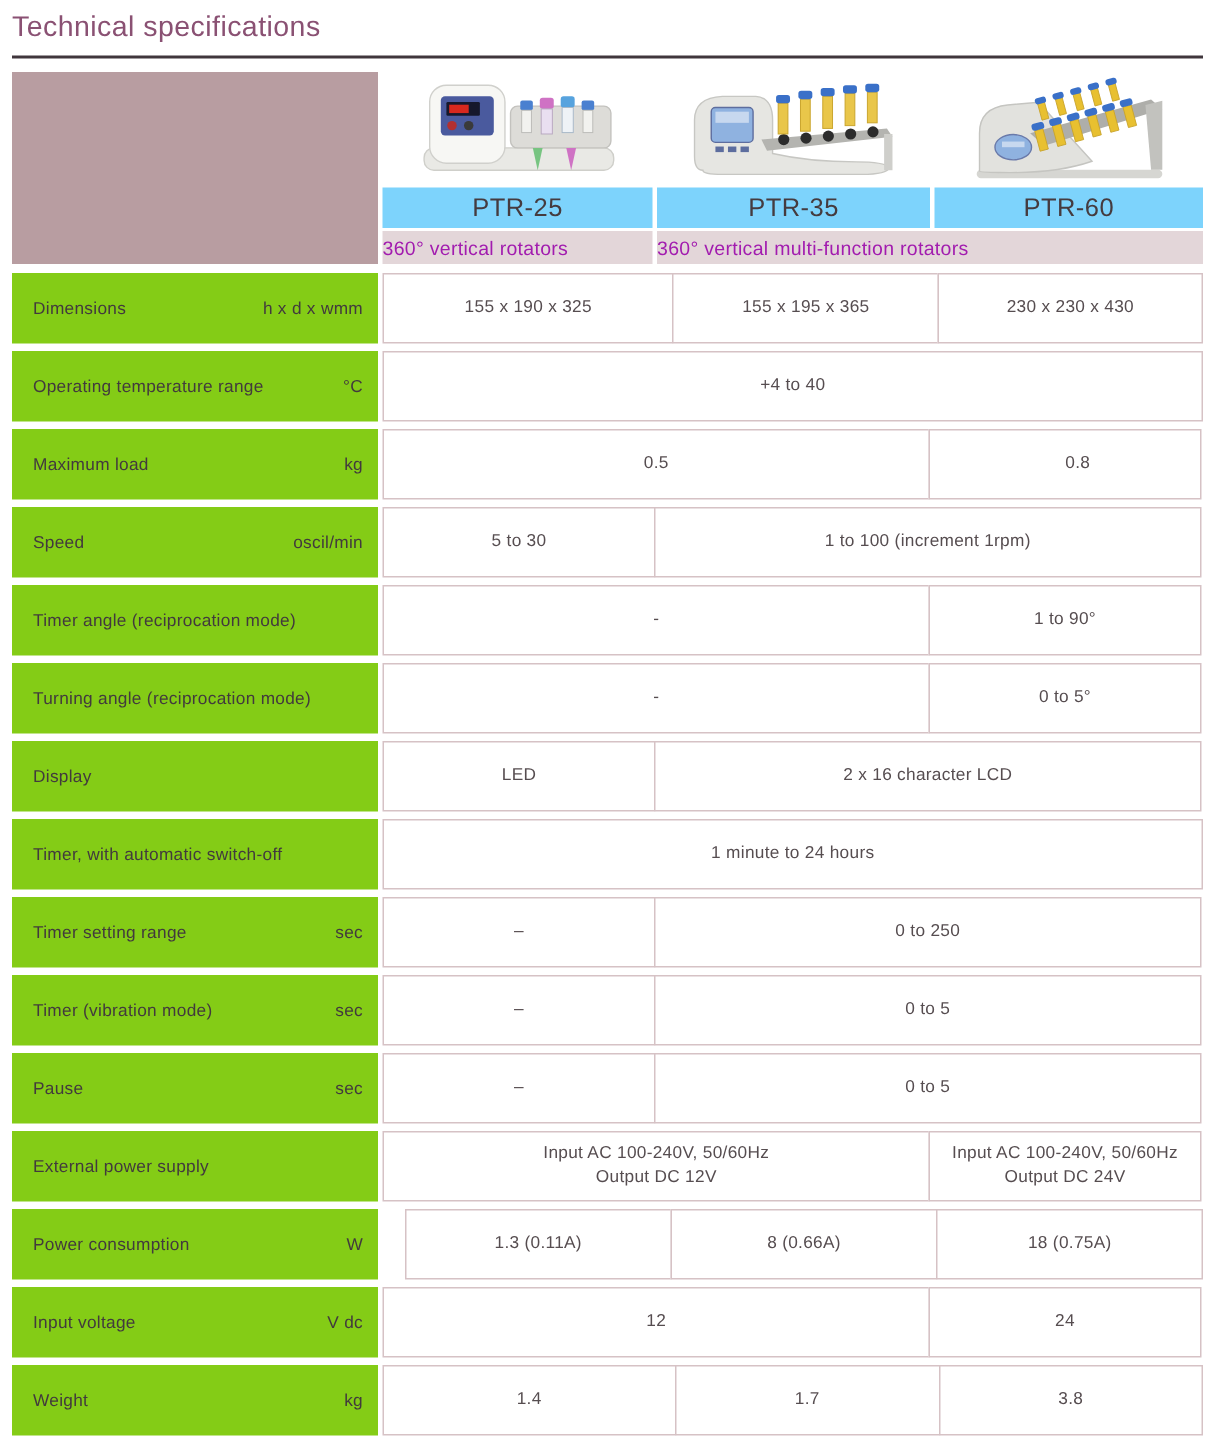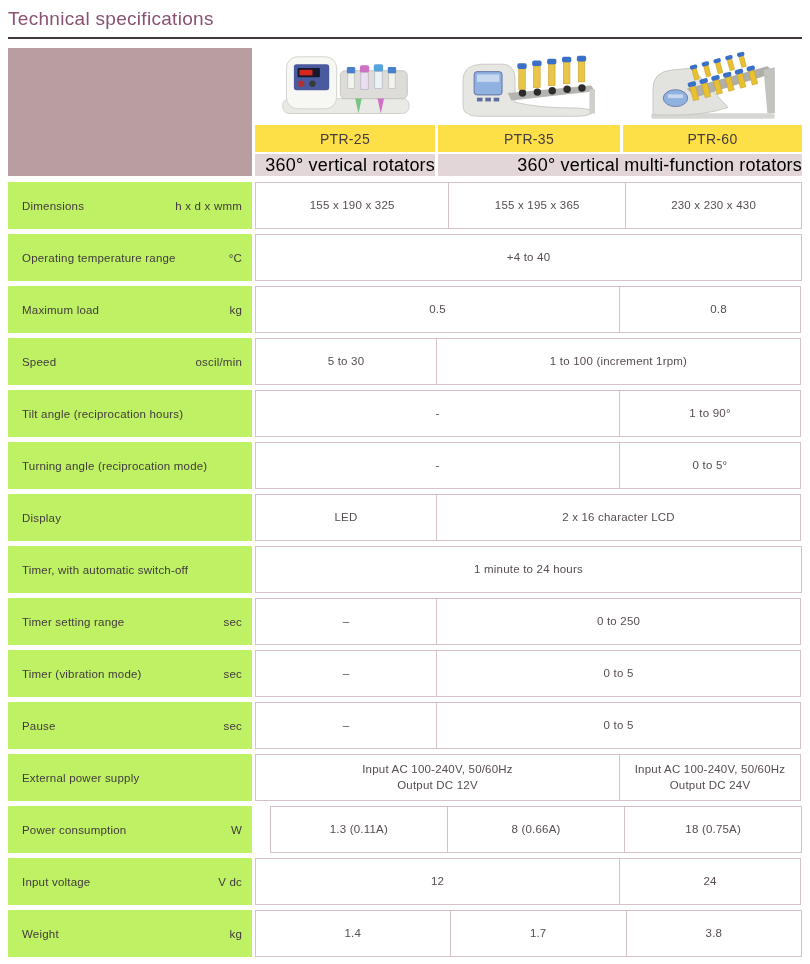--- a/index.html
+++ b/index.html
@@ -23,38 +23,38 @@
   .top-grid{
     display:grid;
     grid-template-columns:244px 180px 182px 179px;
     grid-template-rows:75px 27px 22px;
     column-gap:3px;row-gap:2px;
   }
   .corner-block{grid-column:1;grid-row:1 / span 3;background:#b89da1;}
   .image-cell{background:#ffffff;display:flex;align-items:flex-end;justify-content:center;}
   .image-cell svg{display:block;}
   .product-name-cell{
-    background:#fde047;color:#453b3f;
+    background:#7dd3fc;color:#453b3f;
     display:flex;align-items:center;justify-content:center;
-    font-size:14px;letter-spacing:.3px;
+    font-size:17px;letter-spacing:.3px;
   }
   .category-cell{
-    background:#e3d6d9;color:#000000;
-    display:flex;align-items:center;justify-content:flex-end;
-    font-size:18px;letter-spacing:.2px;
+    background:#e3d6d9;color:#a21caf;
+    display:flex;align-items:center;justify-content:flex-start;
+    font-size:13px;letter-spacing:.2px;
   }
   .cat-1{grid-column:2;}
   .cat-2{grid-column:3 / span 2;}
 
   
   .spec-rows{margin-top:6px;}
   .spec-row{display:flex;height:47px;margin-bottom:5px;}
   .label-cell{
     width:244px;flex:none;box-sizing:border-box;
-    background:#bef264;color:#423a3d;
+    background:#84cc16;color:#423a3d;
     display:flex;align-items:center;justify-content:space-between;
     padding:0 10px 0 14px;font-size:11.5px;letter-spacing:.2px;
   }
   .label-units{display:flex;align-items:center;font-size:11.5px;}
   .value-cell{
     box-sizing:border-box;background:#ffffff;
     border:1px solid #d6c2c5;
     display:flex;align-items:center;justify-content:center;
     font-size:11.5px;color:#564d50;letter-spacing:.2px;
     text-align:center;white-space:pre-line;line-height:1.35;
@@ -222,21 +222,21 @@
           <span>Speed</span>
           <span class="label-units">
             <span>oscil/min</span>
           </span>
         </div>
         <div class="value-cell" style="width: 182px; margin-left: 3px;">5 to 30</div>
         <div class="value-cell" style="width: 365px; margin-left: -1px;">1 to 100 (increment 1rpm)</div>
       </div>
       <div class="spec-row">
         <div class="label-cell">
-          <span>Tilt angle (reciprocation hours)</span>
+          <span>Timer angle (reciprocation mode)</span>
           <span class="label-units"></span>
         </div>
         <div class="value-cell" style="width: 365px; margin-left: 3px;">-</div>
         <div class="value-cell" style="width: 182px; margin-left: -1px;">1 to 90°</div>
       </div>
       <div class="spec-row">
         <div class="label-cell">
           <span>Turning angle (reciprocation mode)</span>
           <span class="label-units"></span>
         </div>

